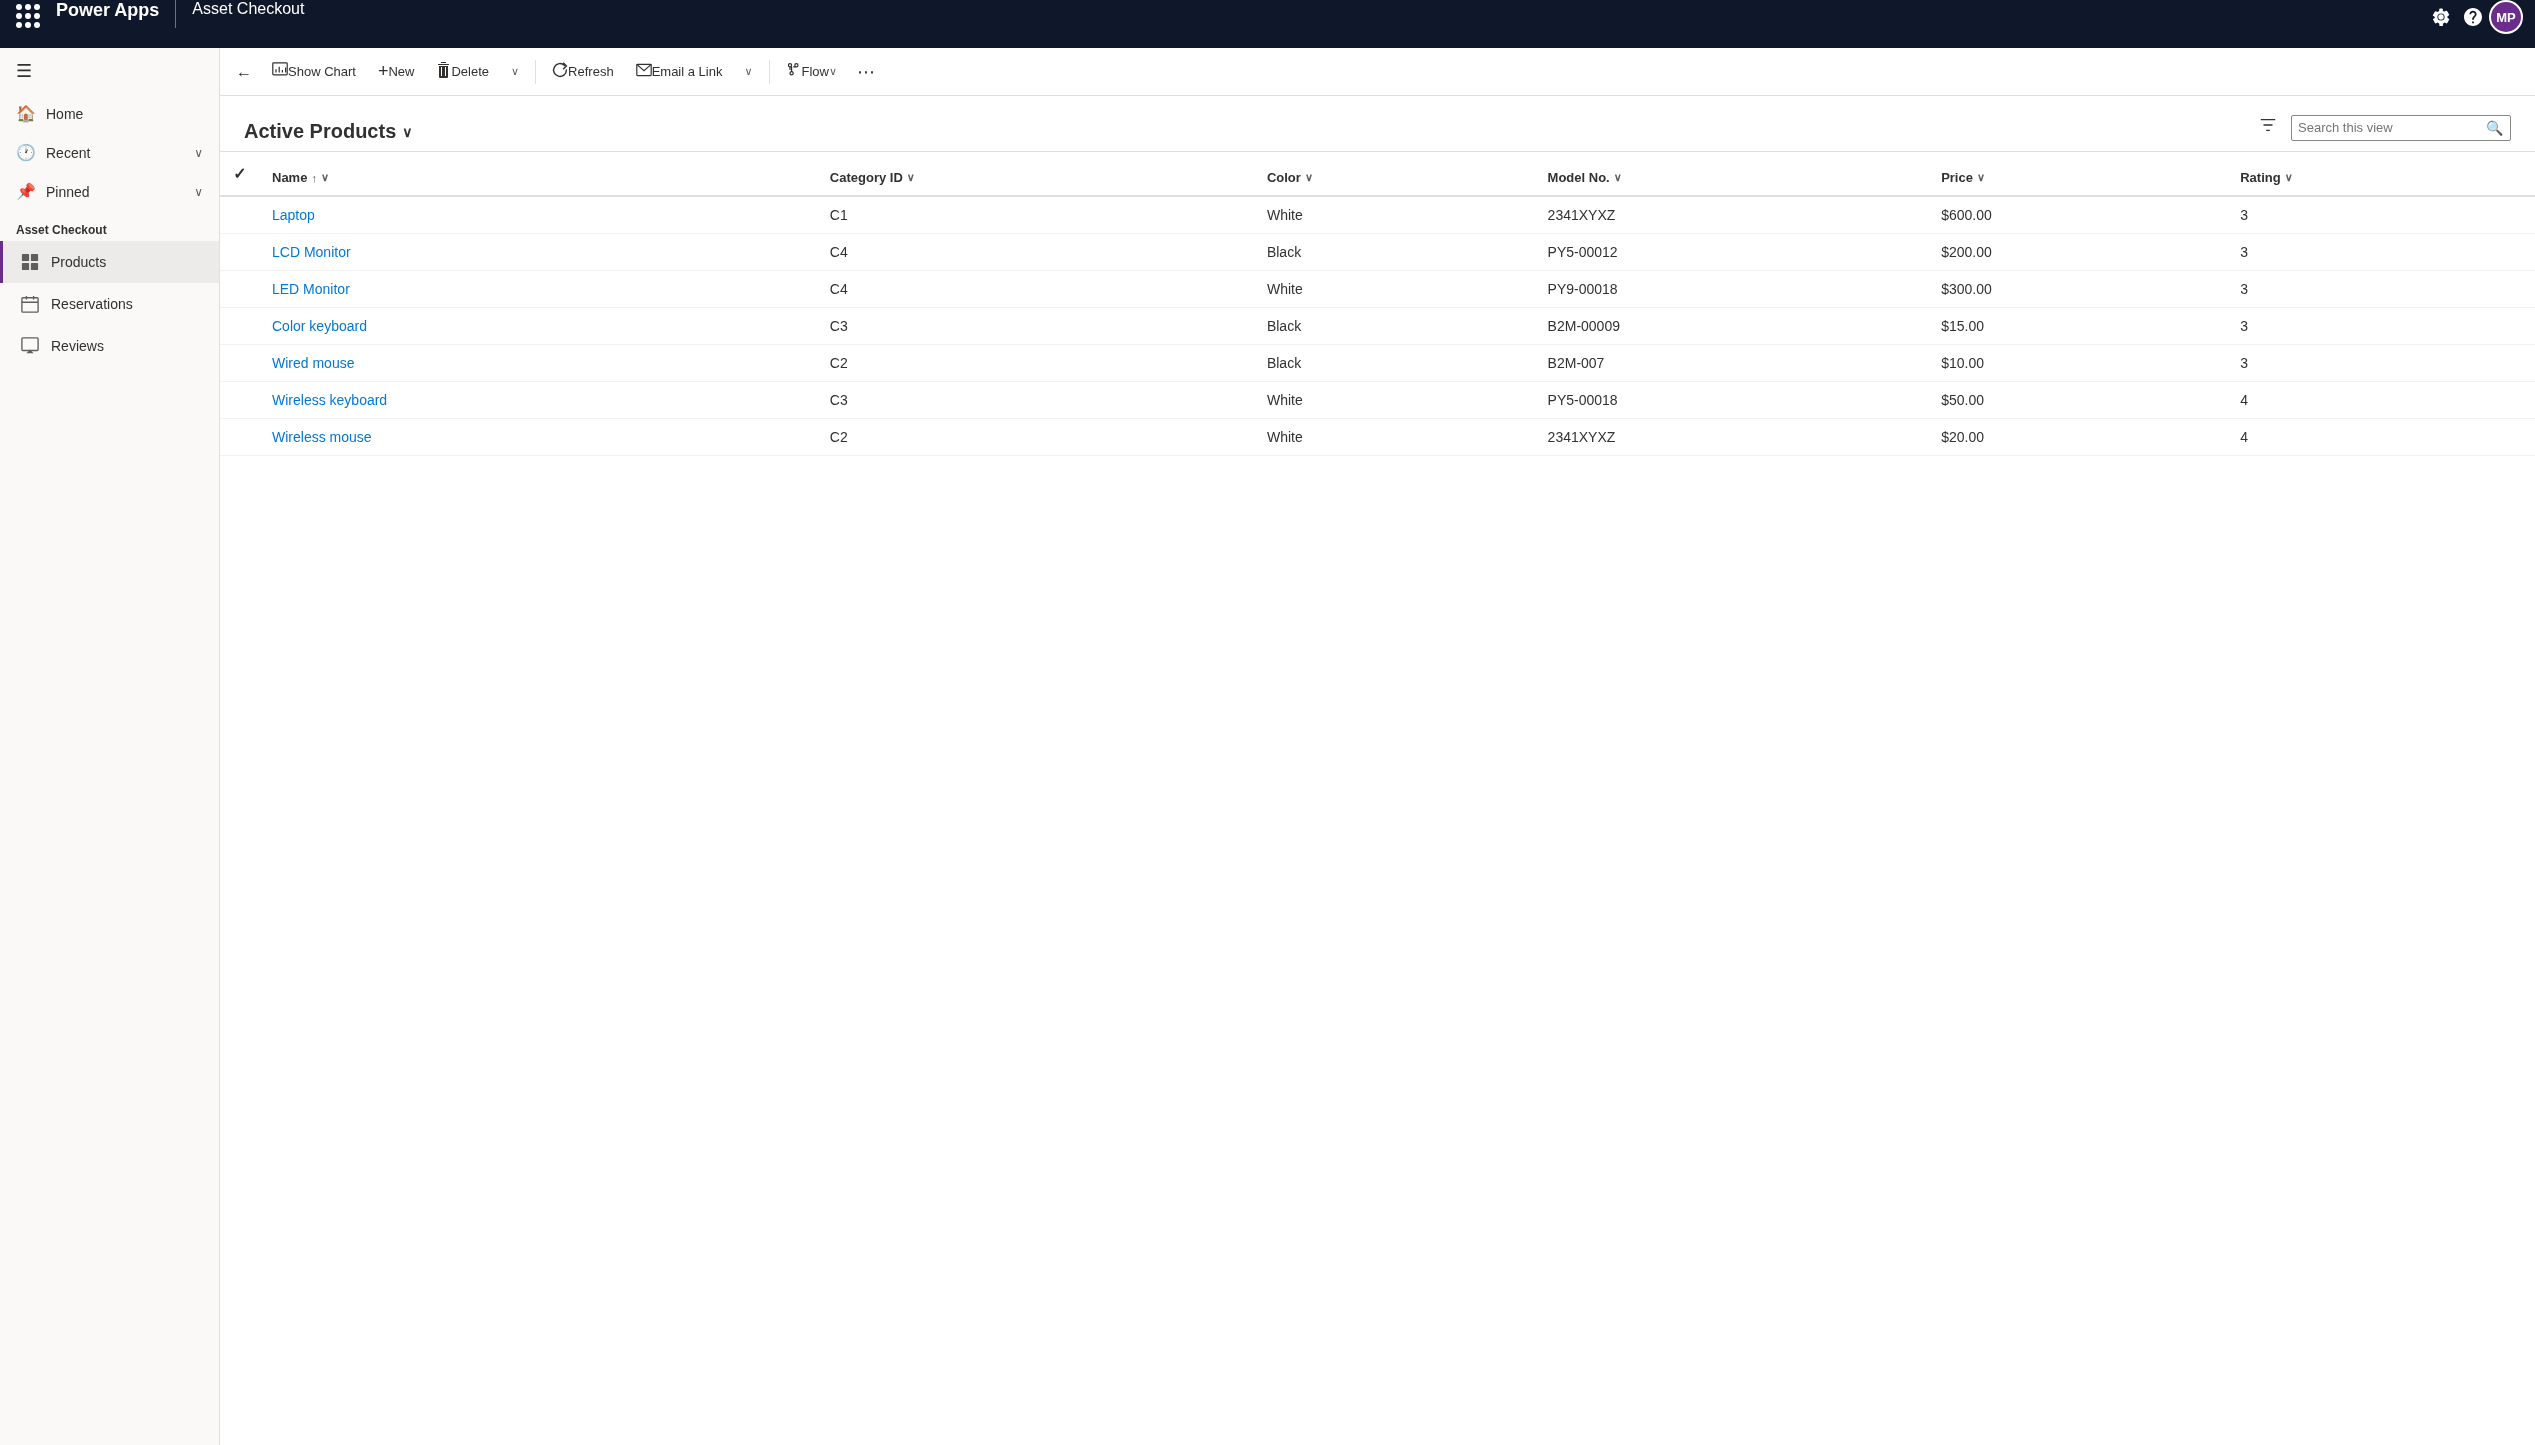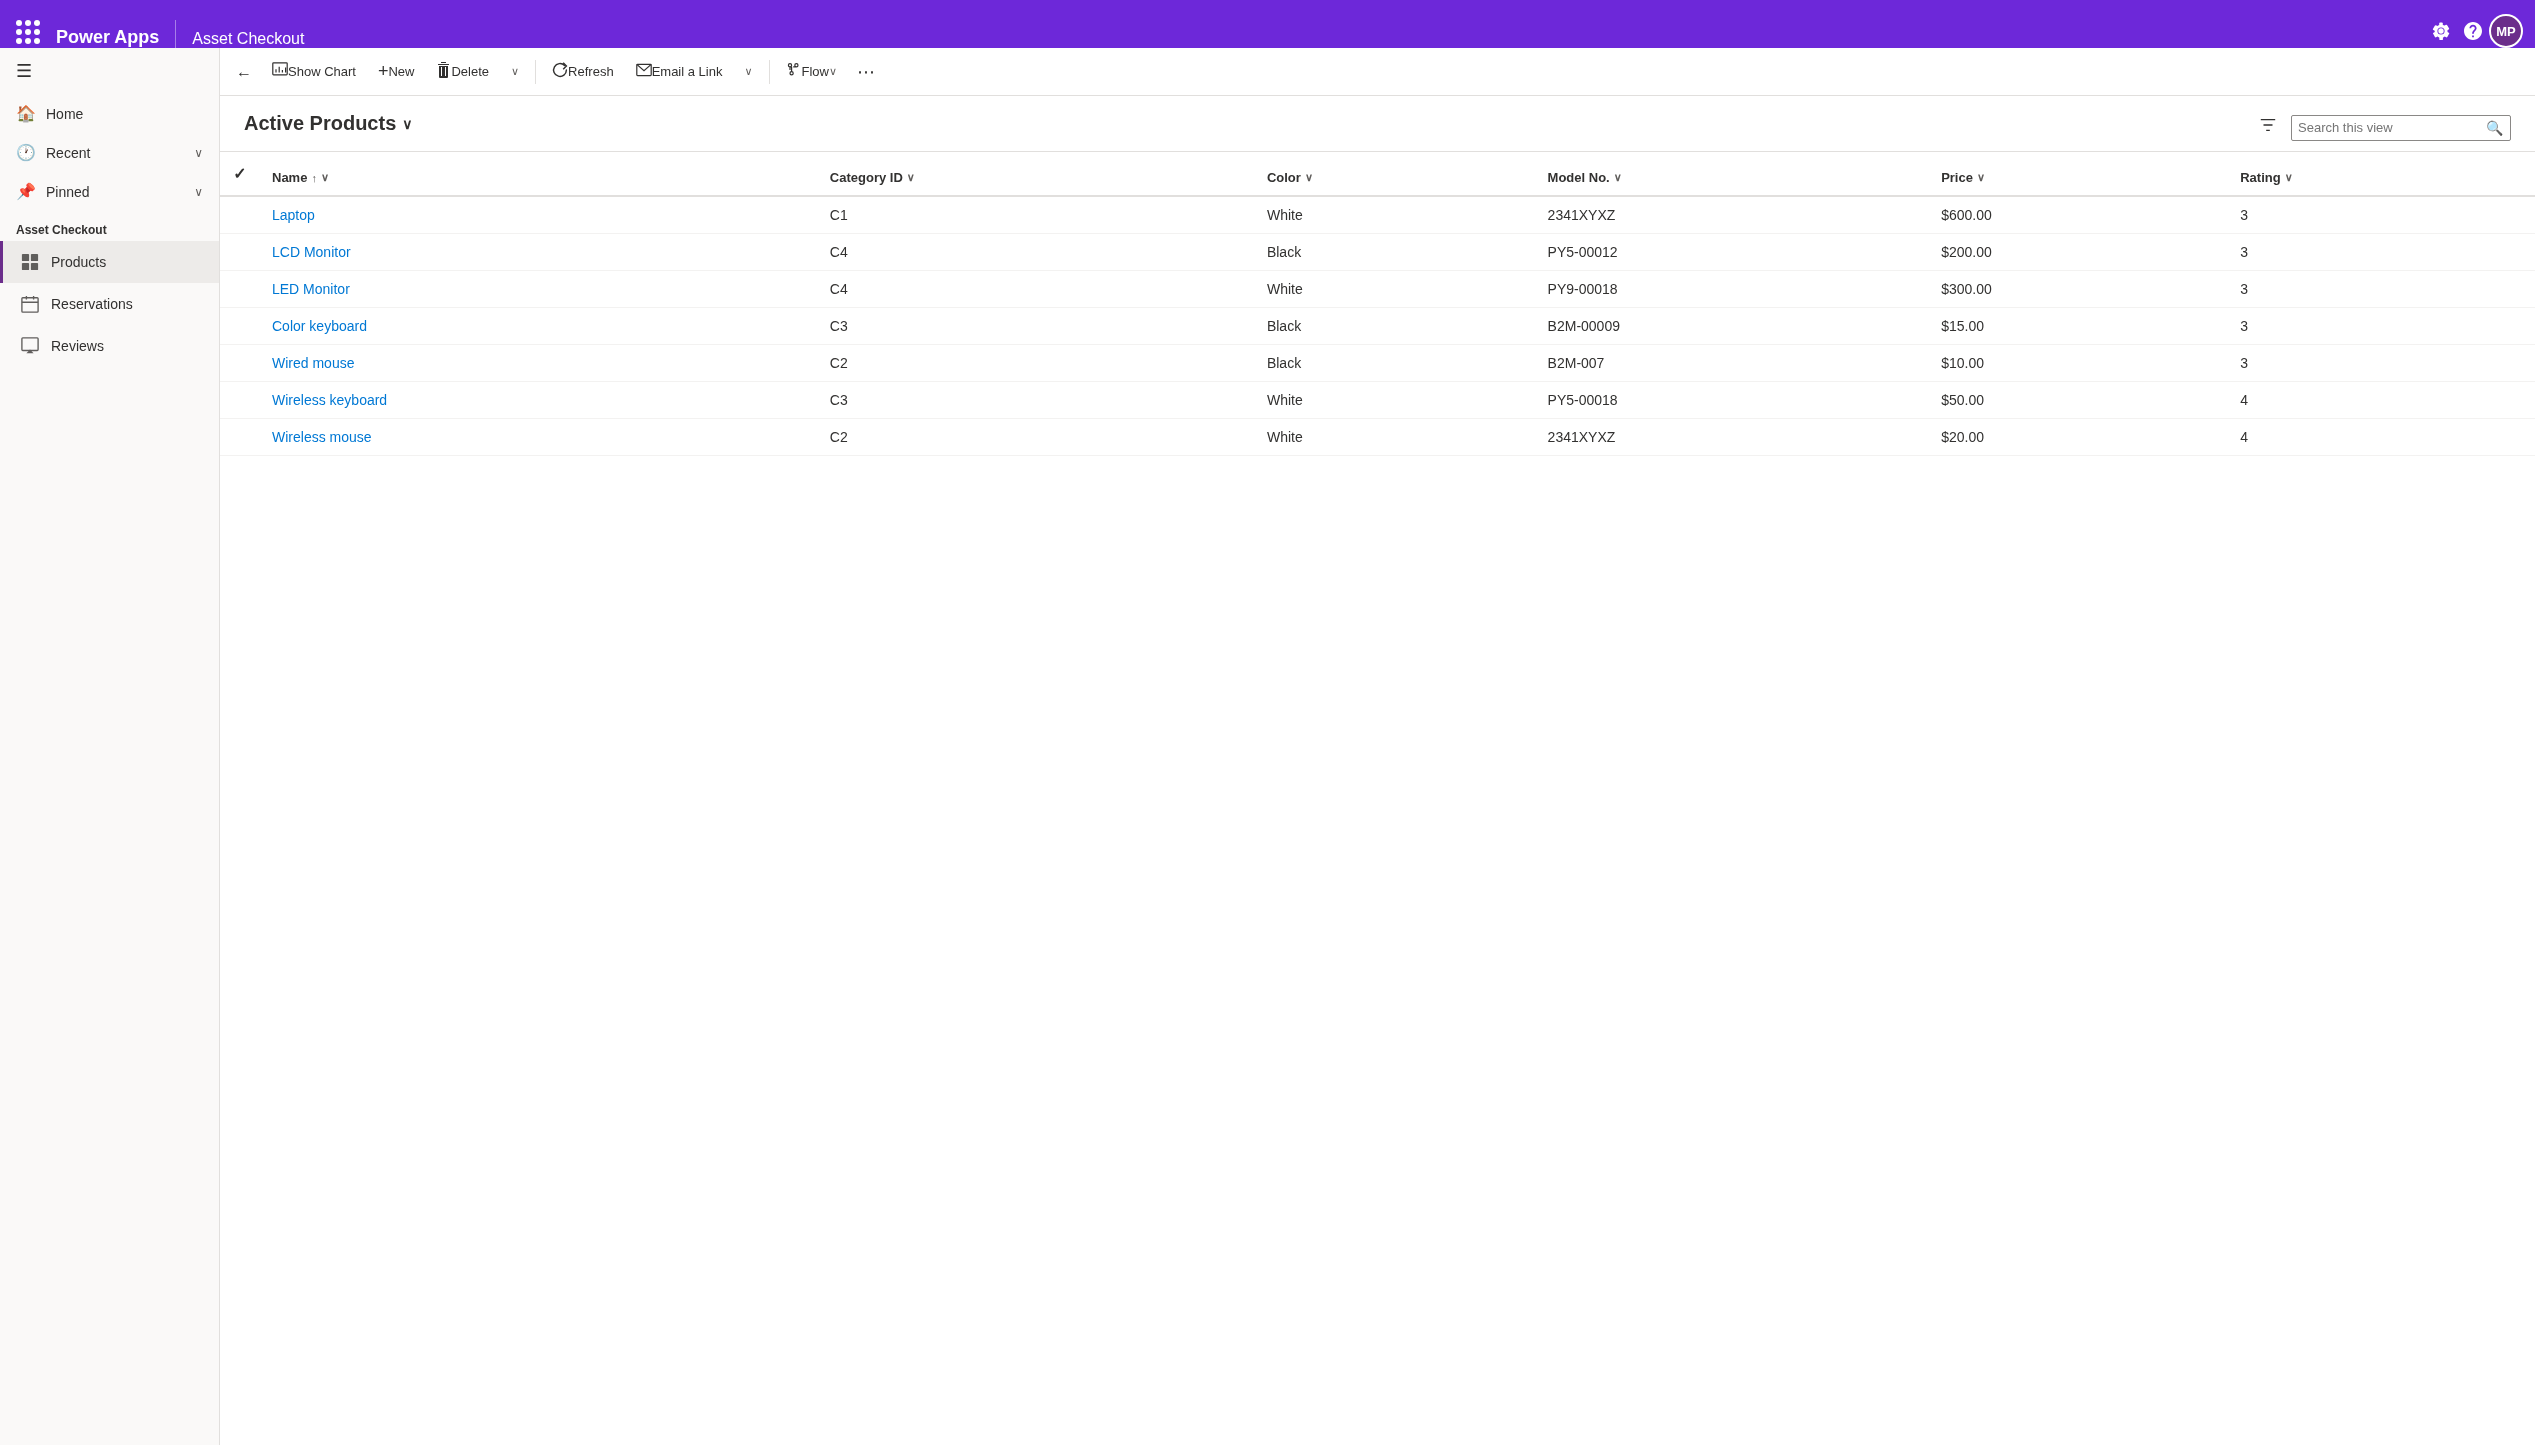--- a/index.html
+++ b/index.html
@@ -1,24 +1,24 @@
 <!DOCTYPE html>
 <html><head>
   <meta charset="utf-8">
   <style>
     * { box-sizing: border-box; margin: 0; padding: 0; }
     body { font-family: 'Segoe UI', Tahoma, Geneva, Verdana, sans-serif; font-size: 14px; background: #f3f2f1; height: 100vh; overflow: hidden; }
 
     
     .top-bar {
-      background: #6d28d9;
+      background: #0f172a;
       color: white;
       height: 48px;
       display: flex;
-      align-items: flex-end;
+      align-items: flex-start;
       padding: 0 12px;
       gap: 12px;
     }
     .top-bar-dots {
       display: grid;
       grid-template-columns: repeat(3, 6px);
       gap: 3px;
       cursor: pointer;
       padding: 4px;
     }
@@ -209,21 +209,21 @@
       cursor: pointer;
       border: none;
       background: transparent;
       color: #323130;
       border-radius: 2px;
     }
 
     
     .content-header {
       display: flex;
-      align-items: flex-start;
+      align-items: flex-end;
       padding: 16px 24px 8px 24px;
       border-bottom: 1px solid #e1dfdd;
     }
     .view-title {
       font-size: 20px;
       font-weight: 600;
       color: #323130;
       display: flex;
       align-items: center;
       gap: 6px;

